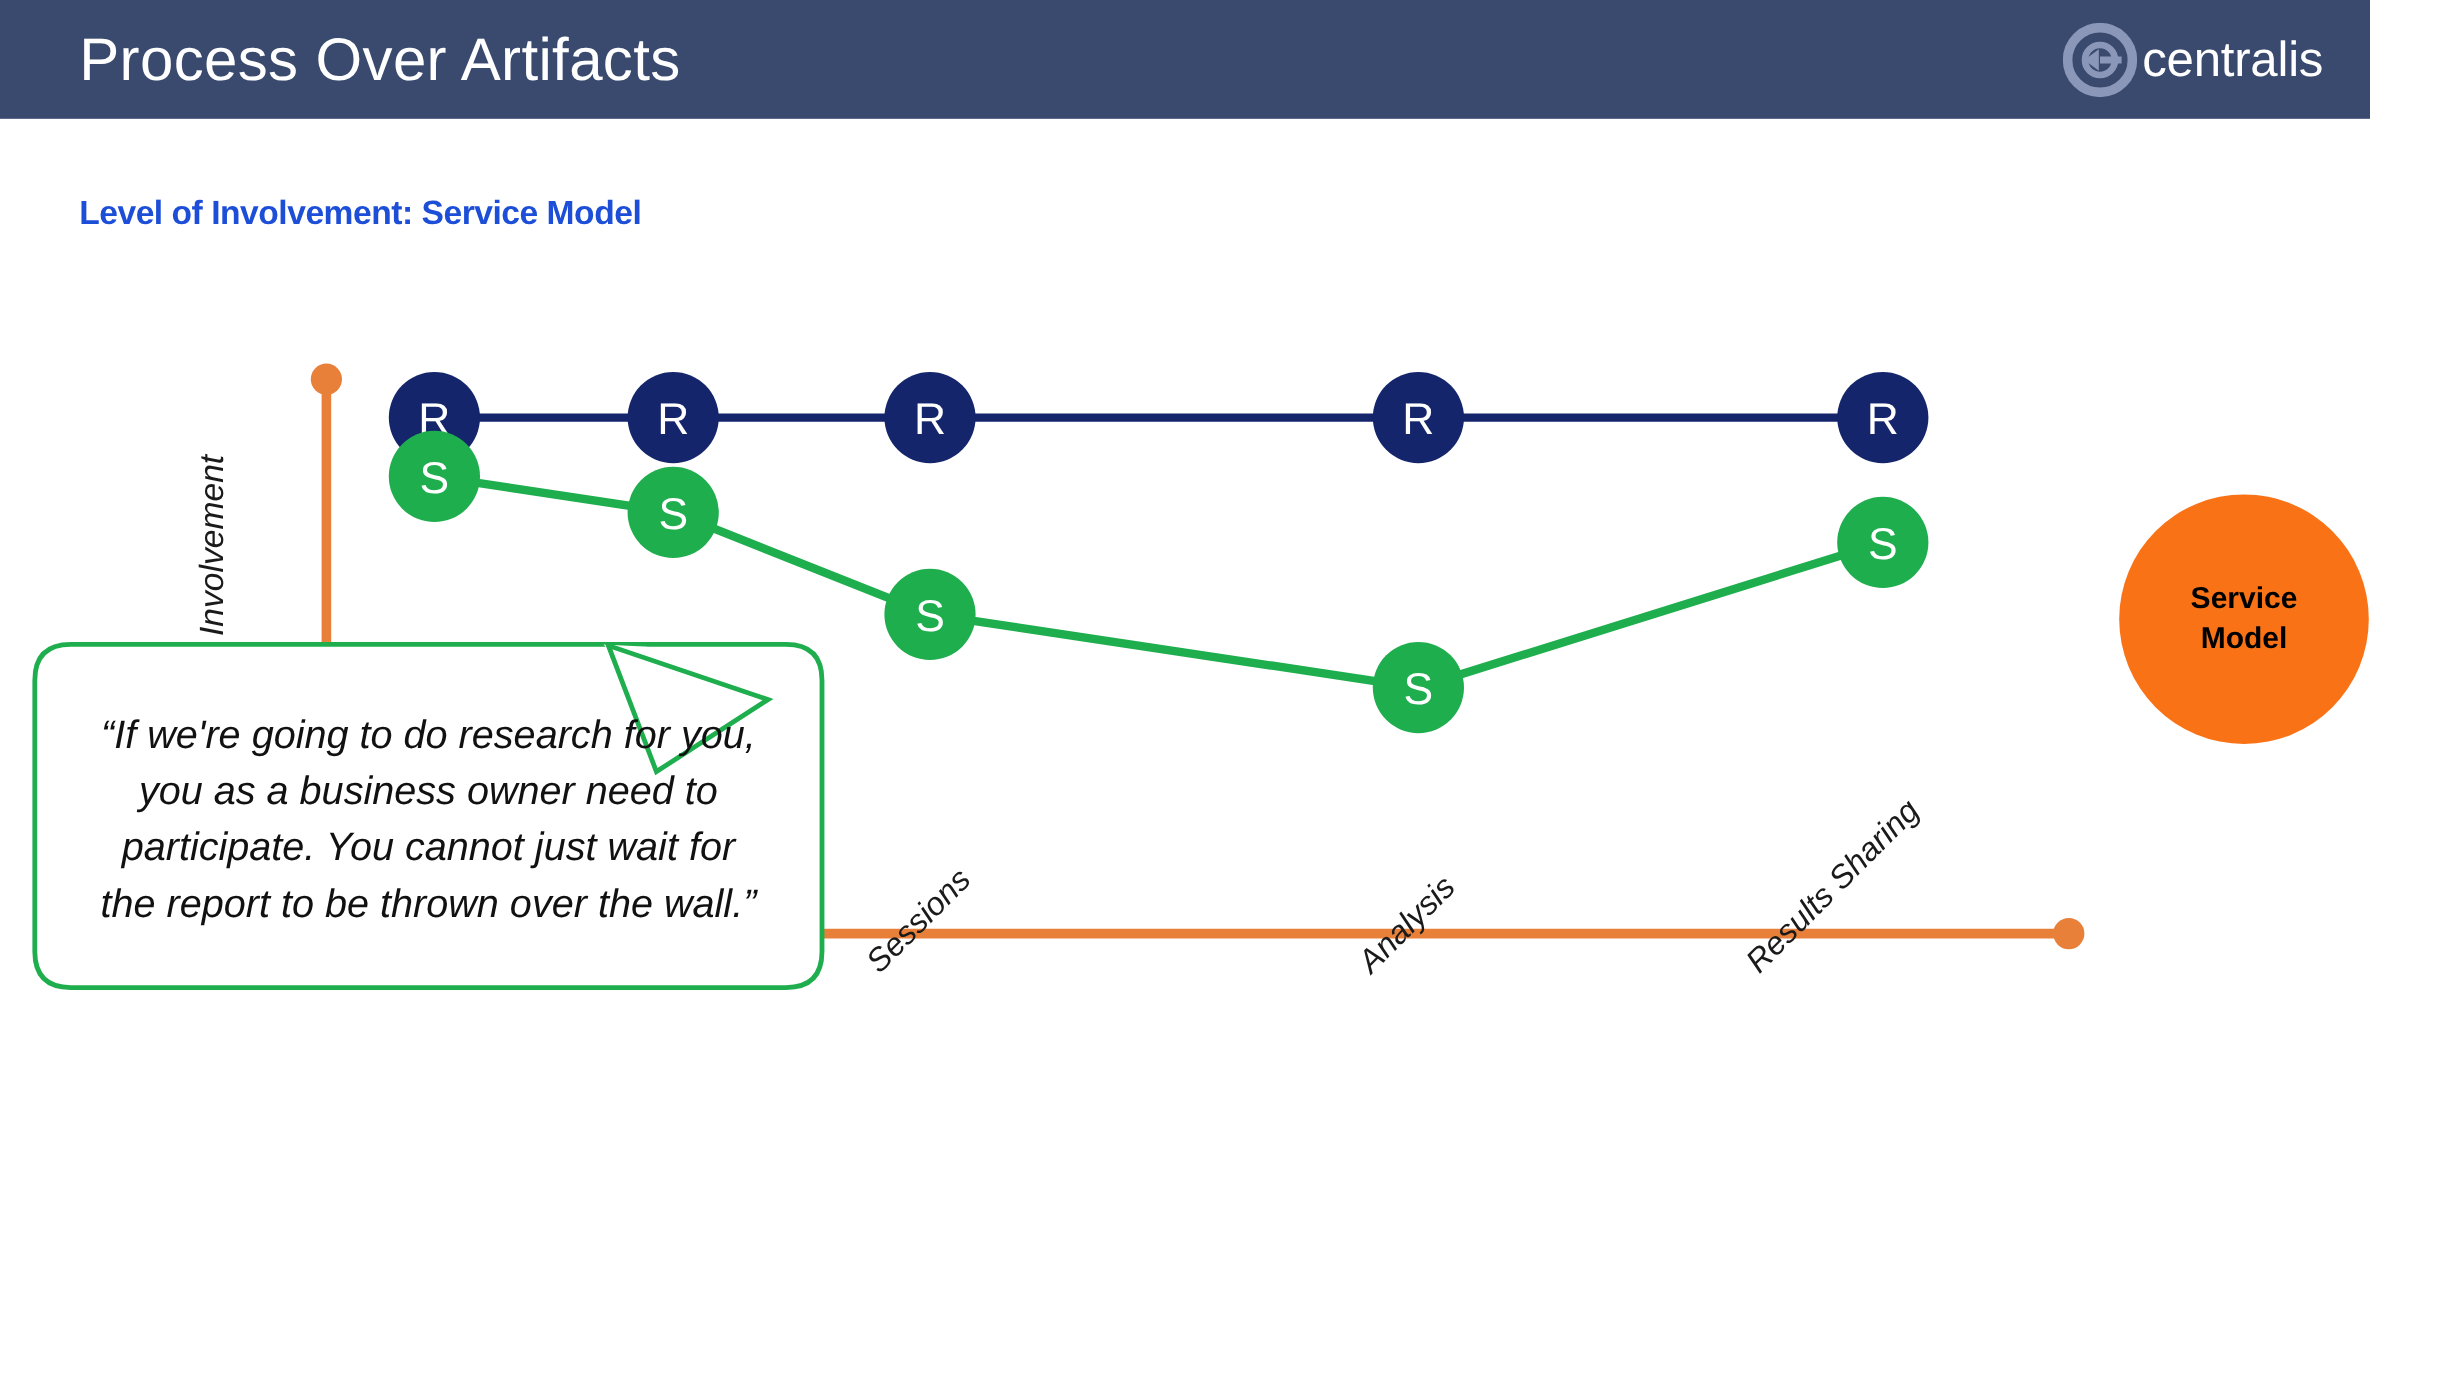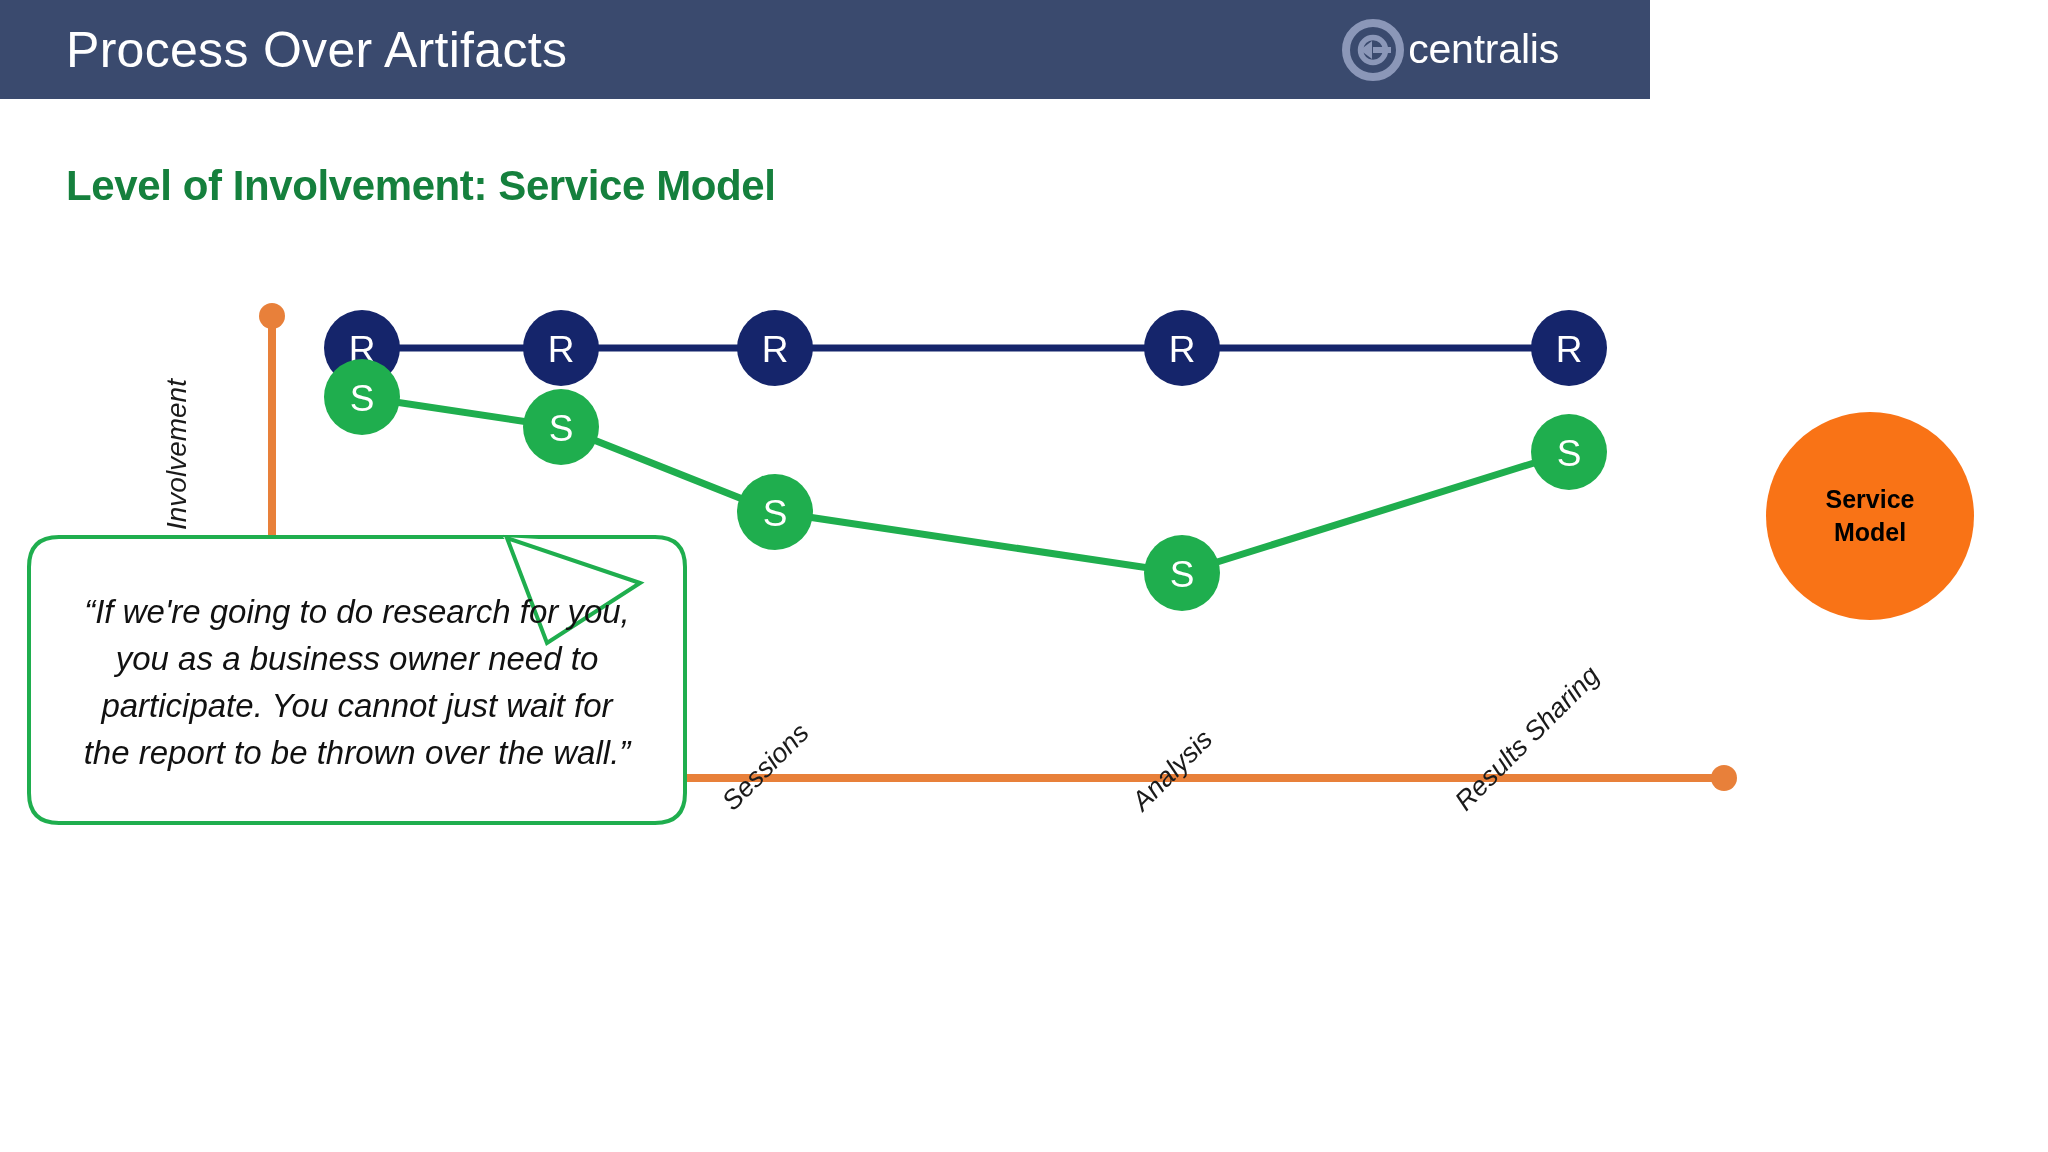--- a/index.html
+++ b/index.html
@@ -12,40 +12,40 @@
     height: 1152px;
     font-family: "Liberation Sans", sans-serif;
     overflow: hidden;
     position: relative;
   }
 
   
   #header-bar {
     position: absolute;
     left: 0; top: 0;
-    width: 1650px;
+    width: 1975px;
     height: 99px;
     background: #3a4a6e;
     display: flex;
     align-items: center;
     justify-content: space-between;
   }
   #slide-title {
     color: #ffffff;
     font-size: 50px;
     font-weight: 400;
     letter-spacing: 0.3px;
     margin-left: 66px;
     font-family: "Liberation Sans", sans-serif;
     white-space: nowrap;
   }
   #brand-logo {
     display: flex;
     align-items: center;
-    margin-right: 91px;
+    margin-right: 39px;
     gap: 4px;
     justify-content: flex-end;
   }
   #brand-mark {
     width: 62px;
     height: 62px;
     flex: 0 0 auto;
   }
   #brand-name {
     color: #ffffff;
@@ -53,23 +53,23 @@
     font-weight: 400;
     letter-spacing: -0.2px;
     font-family: "Liberation Sans", sans-serif;
   }
 
   
   #section-heading {
     position: absolute;
     left: 66px;
     top: 162px;
-    font-size: 42px;
+    font-size: 28px;
     font-weight: bold;
-    color: #15803d;
+    color: #1d4ed8;
     font-family: "Liberation Sans", sans-serif;
     white-space: nowrap;
     letter-spacing: -0.4px;
   }
 
   
   #chart-area {
     position: absolute;
     left: 0;
     top: 0;

